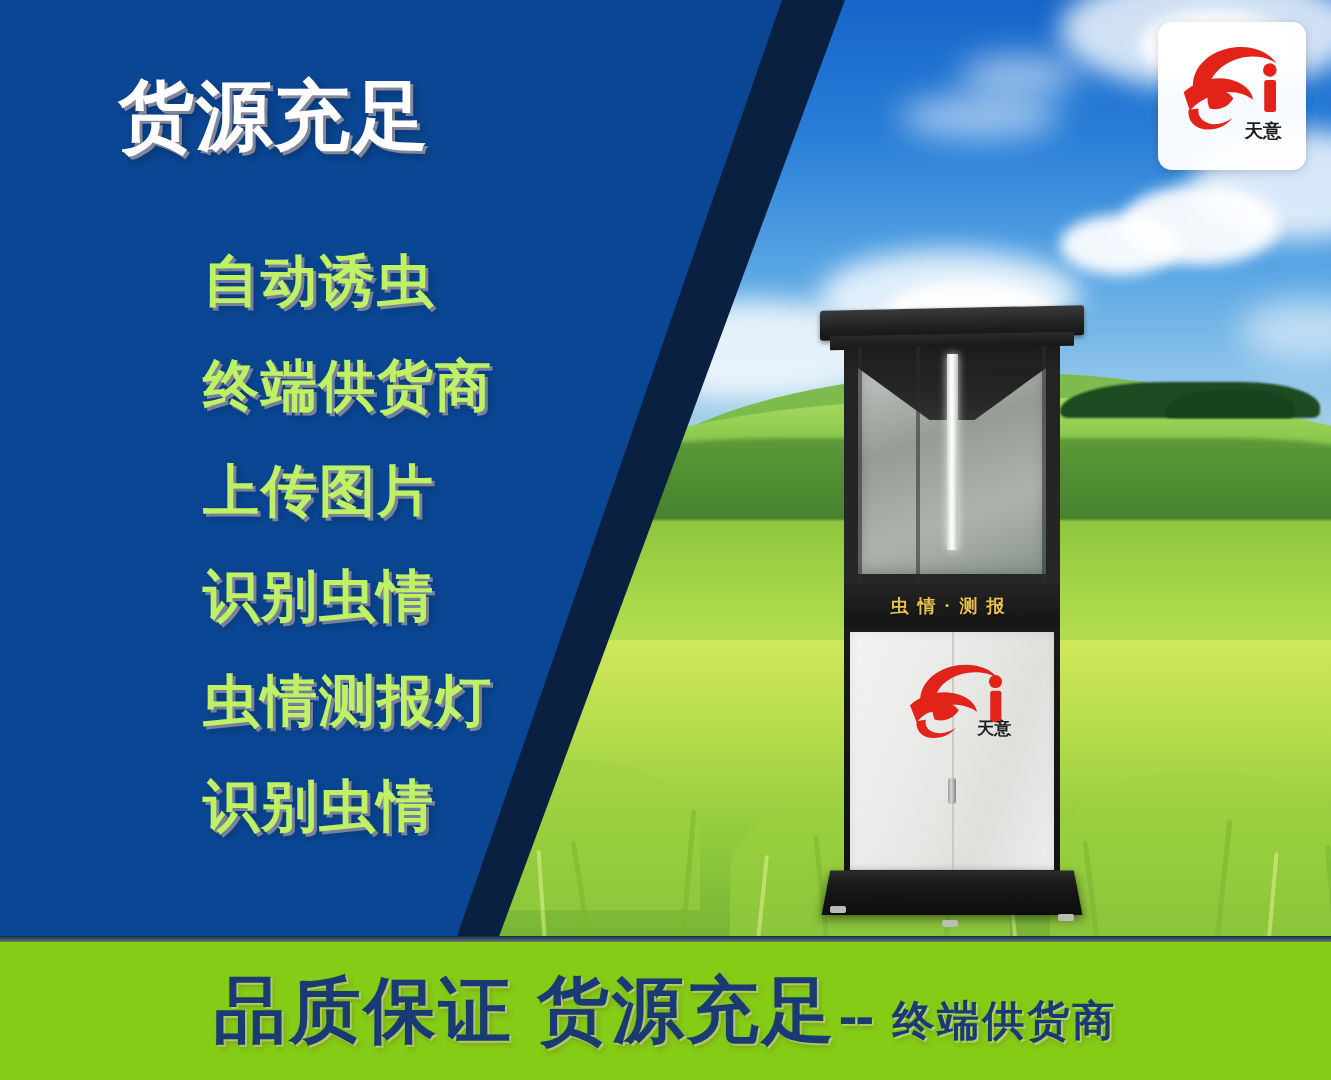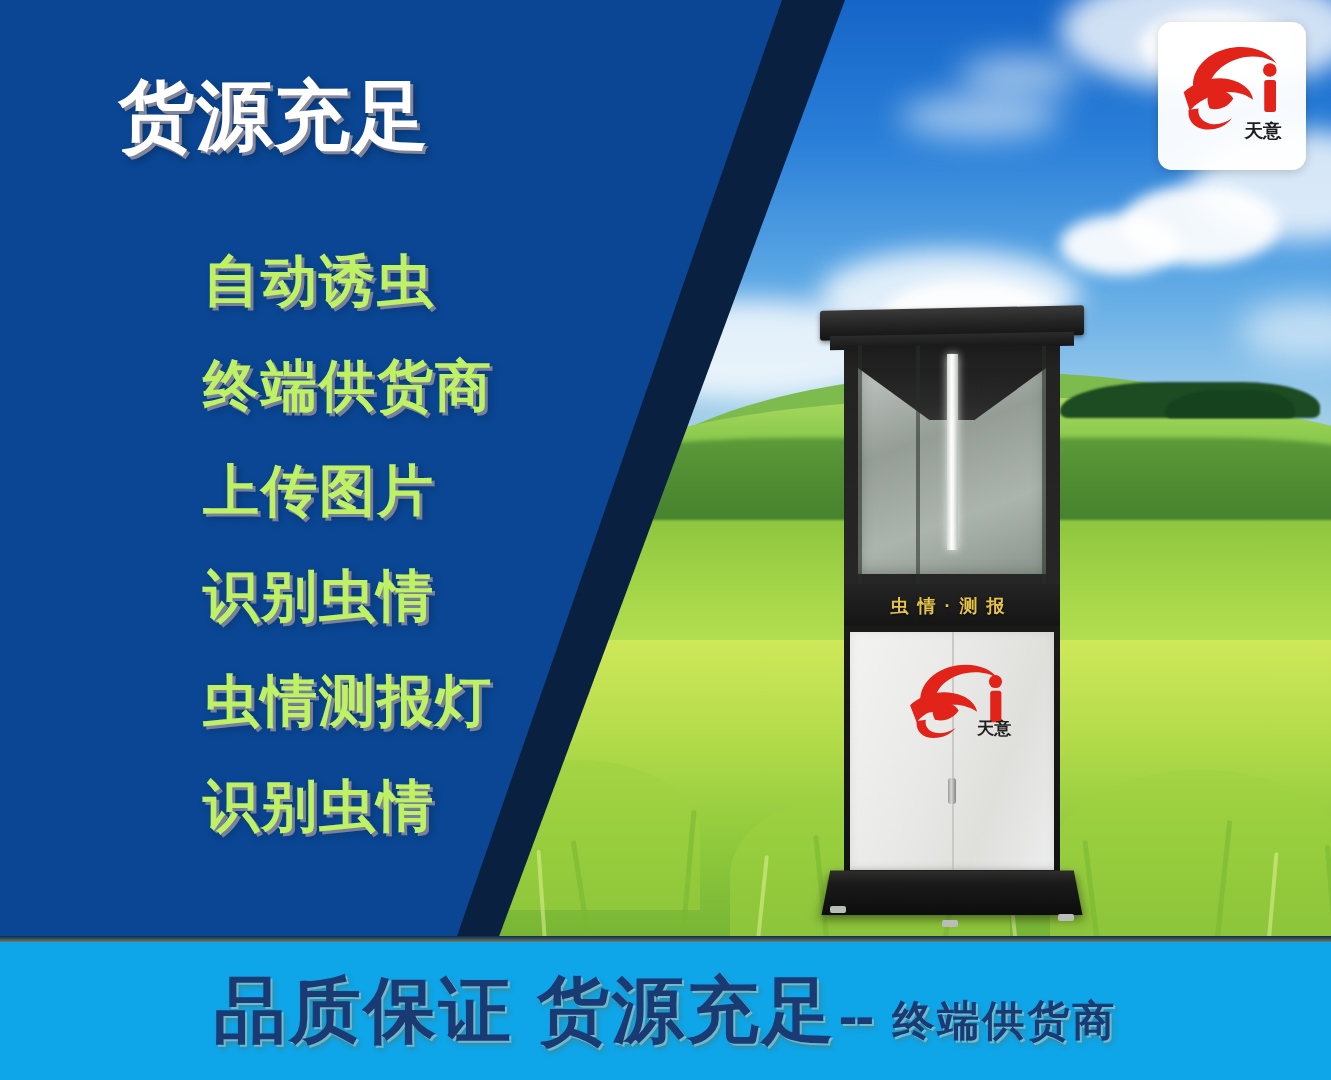--- a/index.html
+++ b/index.html
@@ -168,21 +168,21 @@
   }
   .logo-badge .mark { position:absolute; left:12px; top:12px; width:124px; height:124px; }
 
   
   .divider {
     position:absolute; left:0; top:936px; width:1331px; height:6px;
     background:linear-gradient(180deg,#0b2c53,#6f7a63);
   }
   .banner {
     position:absolute; left:0; top:942px; width:1331px; height:138px;
-    background:#0ea5e9;
+    background:#84cc16;
     display:flex; align-items:center; justify-content:center;
   }
   .banner-text {
     display:flex; align-items:baseline; white-space:nowrap;
     color:#1a3a73;
     text-shadow:2px 2px 0 rgba(255,255,255,.35), 3px 4px 5px rgba(120,95,20,.35);
   }
   .bt-a { font-size:72px; font-weight:700; letter-spacing:3px; }
   .bt-dash { font-size:56px; font-weight:700; padding:0 2px; letter-spacing:-2px; }
   .bt-b { font-size:42px; font-weight:700; letter-spacing:3px; padding-left:18px; }

